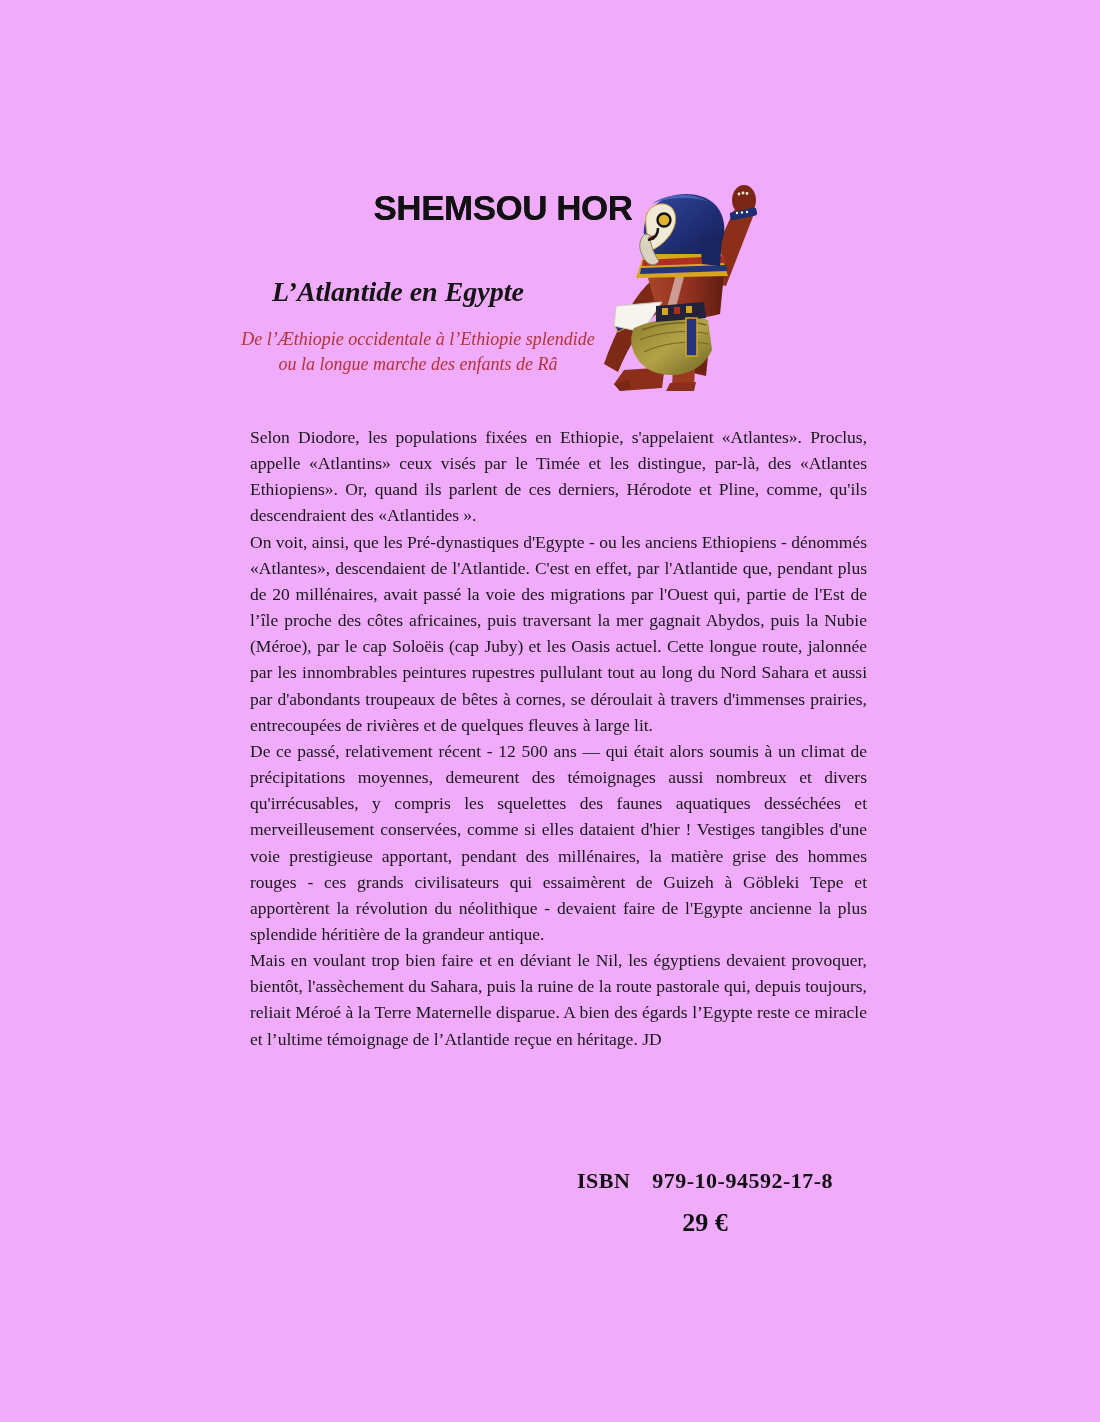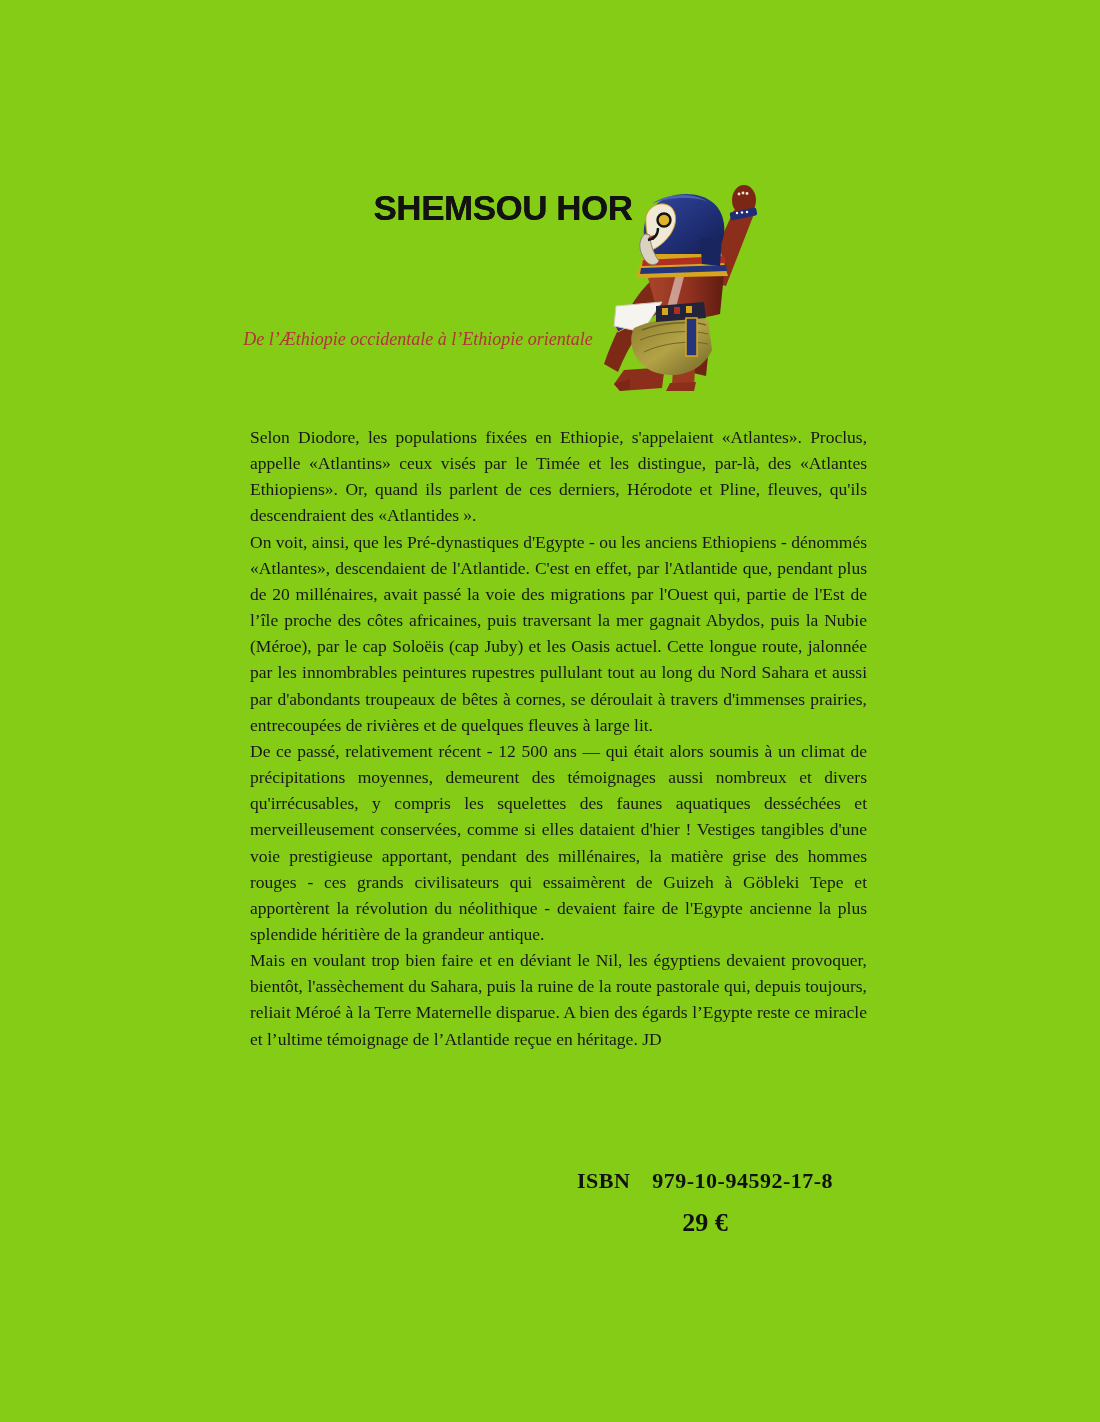--- a/index.html
+++ b/index.html
@@ -1,20 +1,20 @@
 <!DOCTYPE html>
 <html><head>
 <meta charset="utf-8">
 <style>
   html,body{margin:0;padding:0;background:#ffffff;}
   .page{
     position:relative;
     width:1100px;
     height:1422px;
-    background:#84cc16;
+    background:#f0abfc;
     overflow:hidden;
     font-family:"Liberation Serif","DejaVu Serif",serif;
     color:#1a1a1a;
   }
   .series-title{
     position:absolute;
     left:358px; top:188px; width:290px;
     text-align:center;
     font-family:"Liberation Sans","DejaVu Sans",sans-serif;
     font-weight:900;
@@ -77,23 +77,25 @@
     font-size:26px;
   }
 </style>
 </head>
 <body>
 
 <div class="page">
 
   <div class="series-title">SHEMSOU HOR</div>
 
+  <div class="book-title">L’Atlantide en Egypte</div>
 
   <div class="tagline">
-    <div class="tg-line">De l’Æthiopie occidentale à l’Ethiopie orientale</div>
+    <div class="tg-line">De l’Æthiopie occidentale à l’Ethiopie splendide</div>
+    <div class="tg-line">ou la longue marche des enfants de Râ</div>
   </div>
 
   <div class="illustration">
     <svg viewBox="0 0 226 222" width="226" height="222" xmlns="http://www.w3.org/2000/svg">
       <defs>
         <linearGradient id="torsoGrad" x1="0" y1="0" x2="1" y2="0">
           <stop offset="0" stop-color="#a8452a"></stop>
           <stop offset="0.55" stop-color="#913120"></stop>
           <stop offset="1" stop-color="#5f1d10"></stop>
         </linearGradient>
@@ -162,21 +164,21 @@
       <polygon points="56,126 104,122 106,138 56,142" fill="#23243c"></polygon>
       <rect x="62" y="128" width="6" height="7" fill="#d8a61e"></rect>
       <rect x="74" y="127" width="6" height="7" fill="#ae2f22"></rect>
       <rect x="86" y="126" width="6" height="7" fill="#d8a61e"></rect>
 
       <rect x="86" y="138" width="11" height="38" fill="#24357c" stroke="#d8a61e" stroke-width="1.5"></rect>
     </svg>
   </div>
 
   <div class="body-text">
-    <p>Selon Diodore, les populations fixées en Ethiopie, s'appelaient «Atlantes». Proclus, appelle «Atlantins» ceux visés par le Timée et les distingue, par-là, des «Atlantes Ethiopiens». Or, quand ils parlent de ces derniers, Hérodote et Pline, fleuves, qu'ils descendraient des «Atlantides ».</p>
+    <p>Selon Diodore, les populations fixées en Ethiopie, s'appelaient «Atlantes». Proclus, appelle «Atlantins» ceux visés par le Timée et les distingue, par-là, des «Atlantes Ethiopiens». Or, quand ils parlent de ces derniers, Hérodote et Pline, comme, qu'ils descendraient des «Atlantides ».</p>
     <p>On voit, ainsi, que les Pré-dynastiques d'Egypte - ou les anciens Ethiopiens - dénommés «Atlantes», descendaient de l'Atlantide. C'est en effet, par l'Atlantide que, pendant plus de 20 millénaires, avait passé la voie des migrations par l'Ouest qui, partie de l'Est de l’île proche des côtes africaines, puis traversant la mer gagnait Abydos, puis la Nubie (Méroe), par le cap Soloëis (cap Juby) et les Oasis actuel. Cette longue route, jalonnée par les innombrables peintures rupestres pullulant tout au long du Nord Sahara et aussi par d'abondants troupeaux de bêtes à cornes, se déroulait à travers d'immenses prairies, entrecoupées de rivières et de quelques fleuves à large lit.</p>
     <p>De ce passé, relativement récent - 12 500 ans — qui était alors soumis à un climat de précipitations moyennes, demeurent des témoignages aussi nombreux et divers qu'irrécusables, y compris les squelettes des faunes aquatiques desséchées et merveilleusement conservées, comme si elles dataient d'hier ! Vestiges tangibles d'une voie prestigieuse apportant, pendant des millénaires, la matière grise des hommes rouges - ces grands civilisateurs qui essaimèrent de Guizeh à Göbleki Tepe et apportèrent la révolution du néolithique - devaient faire de l'Egypte ancienne la plus splendide héritière de la grandeur antique.</p>
     <p>Mais en voulant trop bien faire et en déviant le Nil, les égyptiens devaient provoquer, bientôt, l'assèchement du Sahara, puis la ruine de la route pastorale qui, depuis toujours, reliait Méroé à la Terre Maternelle disparue.  A bien des égards l’Egypte reste ce miracle et l’ultime témoignage de l’Atlantide reçue en héritage. JD</p>
   </div>
 
   <div class="footer">
     <div class="isbn-line">
       <span class="isbn-label">ISBN</span><span>979-10-94592-17-8</span>
     </div>
     <div class="price-line">29 €</div>

